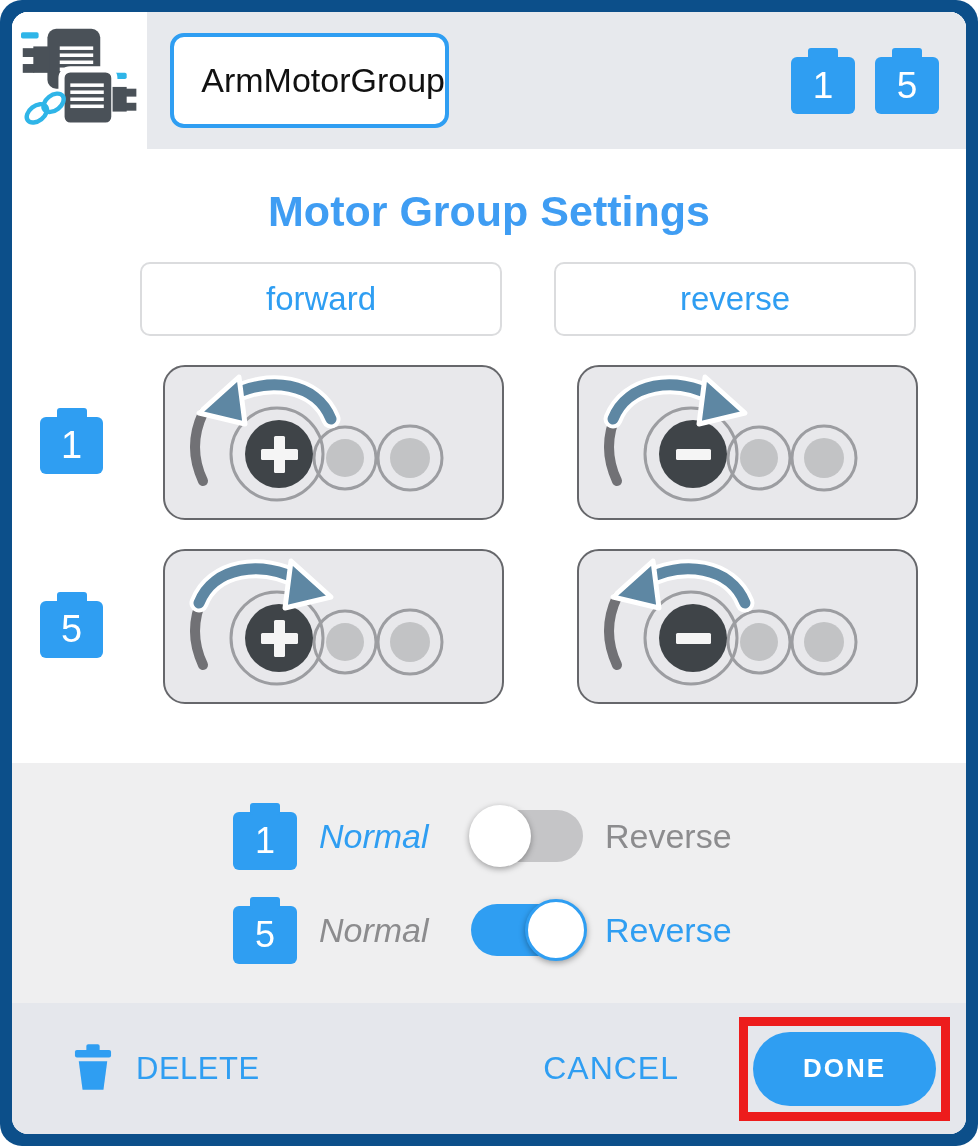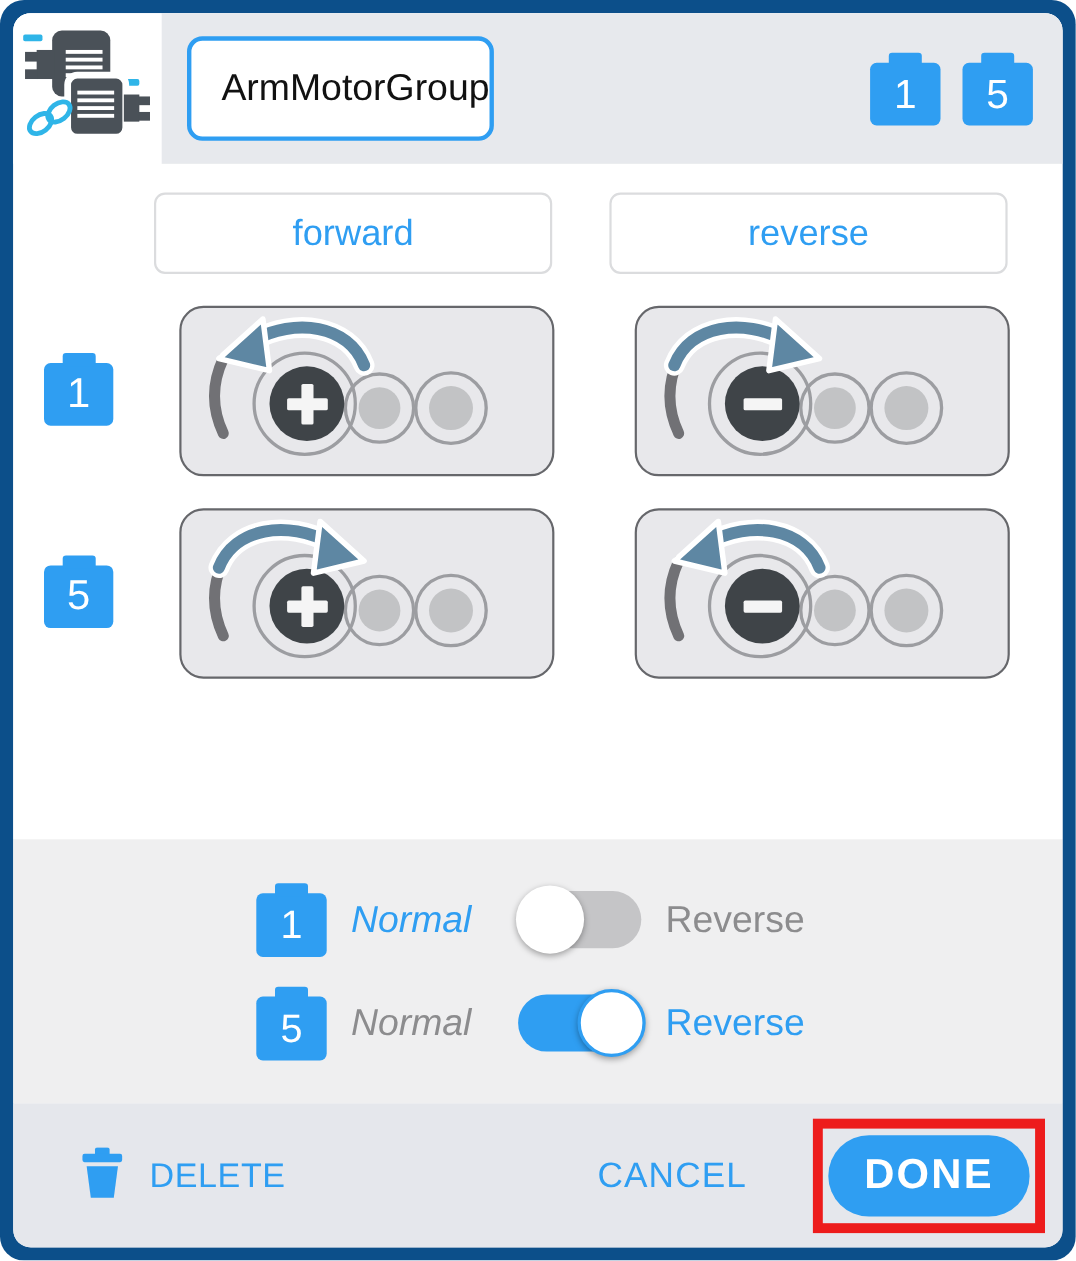--- a/index.html
+++ b/index.html
@@ -88,21 +88,21 @@
   .polarity-row.reverse .knob   { right:-4px; border:3px solid #2F9EF2; }
 
   
   .footer { flex:0 0 131px; background:#E5E7EC; display:flex; align-items:center; padding:0 16px 0 0; }
   .delete-btn { display:flex; align-items:center; gap:24px; margin-left:62px; cursor:pointer; }
   .delete-label { font-size:31px; color:#2F9EF2; letter-spacing:0.5px; }
   .cancel-btn { margin-left:auto; font-size:32px; color:#2F9EF2; letter-spacing:1px; cursor:pointer; }
   .done-highlight { margin-left:60px; border:9px solid #ED1C1C; padding:6px 5px; }
   .done-btn {
     width:183px; height:74px; border:none; border-radius:37px; background:#2F9EF2;
-    color:#fff; font-family:"Liberation Sans", sans-serif; font-size:38px; font-weight:700;
+    color:#fff; font-family:"Liberation Sans", sans-serif; font-size:26px; font-weight:700;
     letter-spacing:2px; cursor:pointer;
   }
 </style>
 </head>
 <body>
 
 <div class="dialog-outer">
   <div class="dialog-inner">
 
     <div class="header">
@@ -145,20 +145,21 @@
       <div class="header-strip">
         <input class="name-input" value="ArmMotorGroup" style="">
         <div class="header-badges">
           <div class="port-badge">1</div>
           <div class="port-badge">5</div>
         </div>
       </div>
     </div>
 
     <div class="main">
+      <div class="page-title">Motor Group Settings</div>
 
       <div class="motor-grid">
         <div class="dir-header col-forward">forward</div>
         <div class="dir-header col-reverse">reverse</div>
 
         <div class="side-badge-cell" style="grid-row:2;">
           <div class="port-badge">1</div>
         </div>
         <div class="motor-card counterclockwise plus" style="grid-column:2; grid-row:2;">
           <svg width="341" height="151" viewBox="0 0 341 151">

